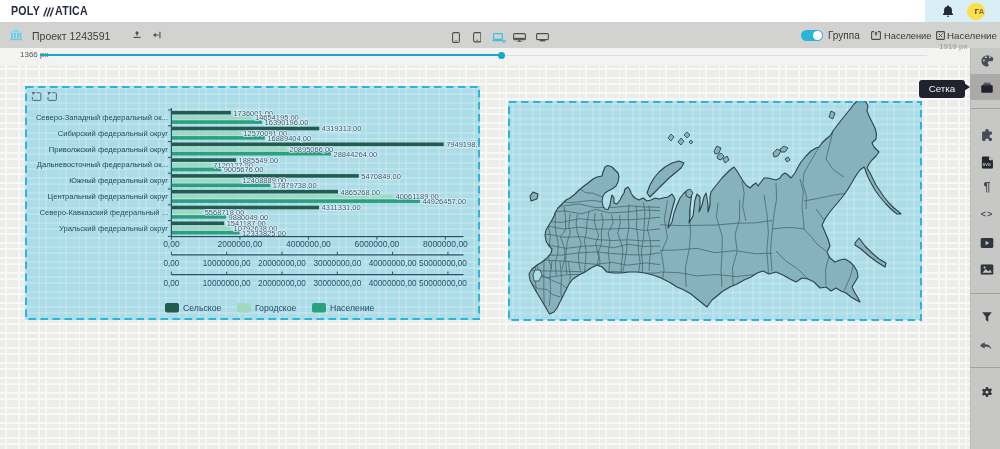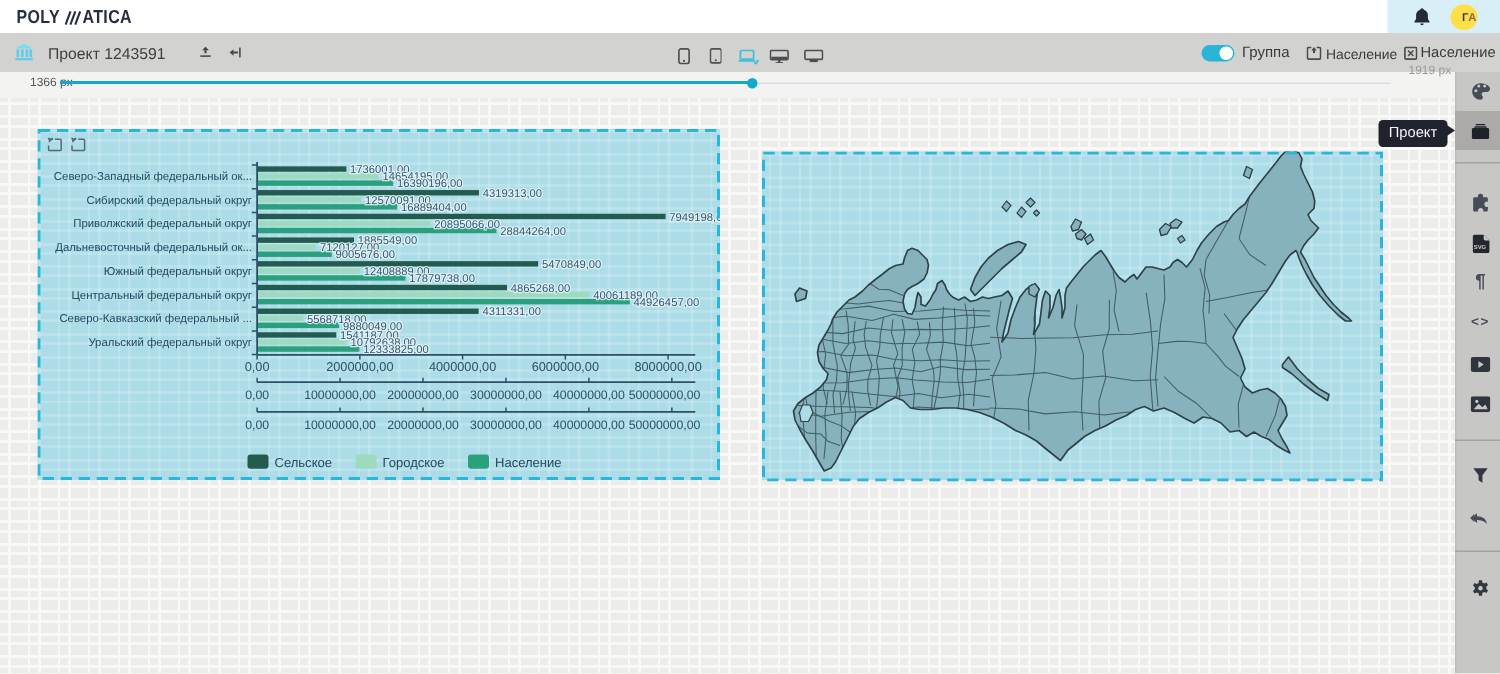--- a/index.html
+++ b/index.html
@@ -329,13 +329,13 @@
   </svg>
 <svg style="position:absolute;left:978px;top:340px;transform:scale(0.78)" width="18" height="12" viewBox="0 0 18 12">
     <path fill="#474d57" d="M6 1 1 5.2 6 9.4V6.8c3.8 0 6.5 1 8.6 3.4C13.8 6 11 3.6 6 3.6z"></path>
     <path fill="#474d57" d="M4.6 1.8 1.2 5.2l3.4 3.4v-1L2.6 5.2l2-2.4z" transform="translate(-1,0)"></path>
   </svg>
 <svg style="position:absolute;left:979px;top:384px;transform:scale(0.85)" width="16" height="16" viewBox="0 0 16 16">
     <path fill="#33383f" d="M6.8 1h2.4l.3 1.9c.5.1 1 .3 1.4.6l1.8-.8 1.2 2-1.4 1.3c0 .3.1.5.1.8s0 .5-.1.8l1.4 1.3-1.2 2-1.8-.8c-.4.3-.9.5-1.4.6L9.2 13H6.8l-.3-1.9c-.5-.1-1-.3-1.4-.6l-1.8.8-1.2-2 1.4-1.3C3.5 7.7 3.5 7.5 3.5 7.2s0-.5.1-.8L2.1 5.1l1.2-2 1.8.8c.4-.3.9-.5 1.4-.6z" transform="translate(0,1)"></path>
     <circle cx="8" cy="8.2" r="1.7" fill="#c9c9c8"></circle>
   </svg>
 
-<div class="abs" style="left:919px;top:80px;width:46px;height:17.5px;background:#20232e;border-radius:3px;color:#f2f3f5;font-size:9.8px;text-align:center;line-height:17.5px">Проект</div>
+<div class="abs" style="left:919px;top:80px;width:46px;height:17.5px;background:#20232e;border-radius:3px;color:#f2f3f5;font-size:9.8px;text-align:center;line-height:17.5px">Сетка</div>
 <div class="abs" style="left:964px;top:83.2px;width:0;height:0;border-top:4.6px solid transparent;border-bottom:4.6px solid transparent;border-left:6.5px solid #20232e"></div>
 </body></html>

